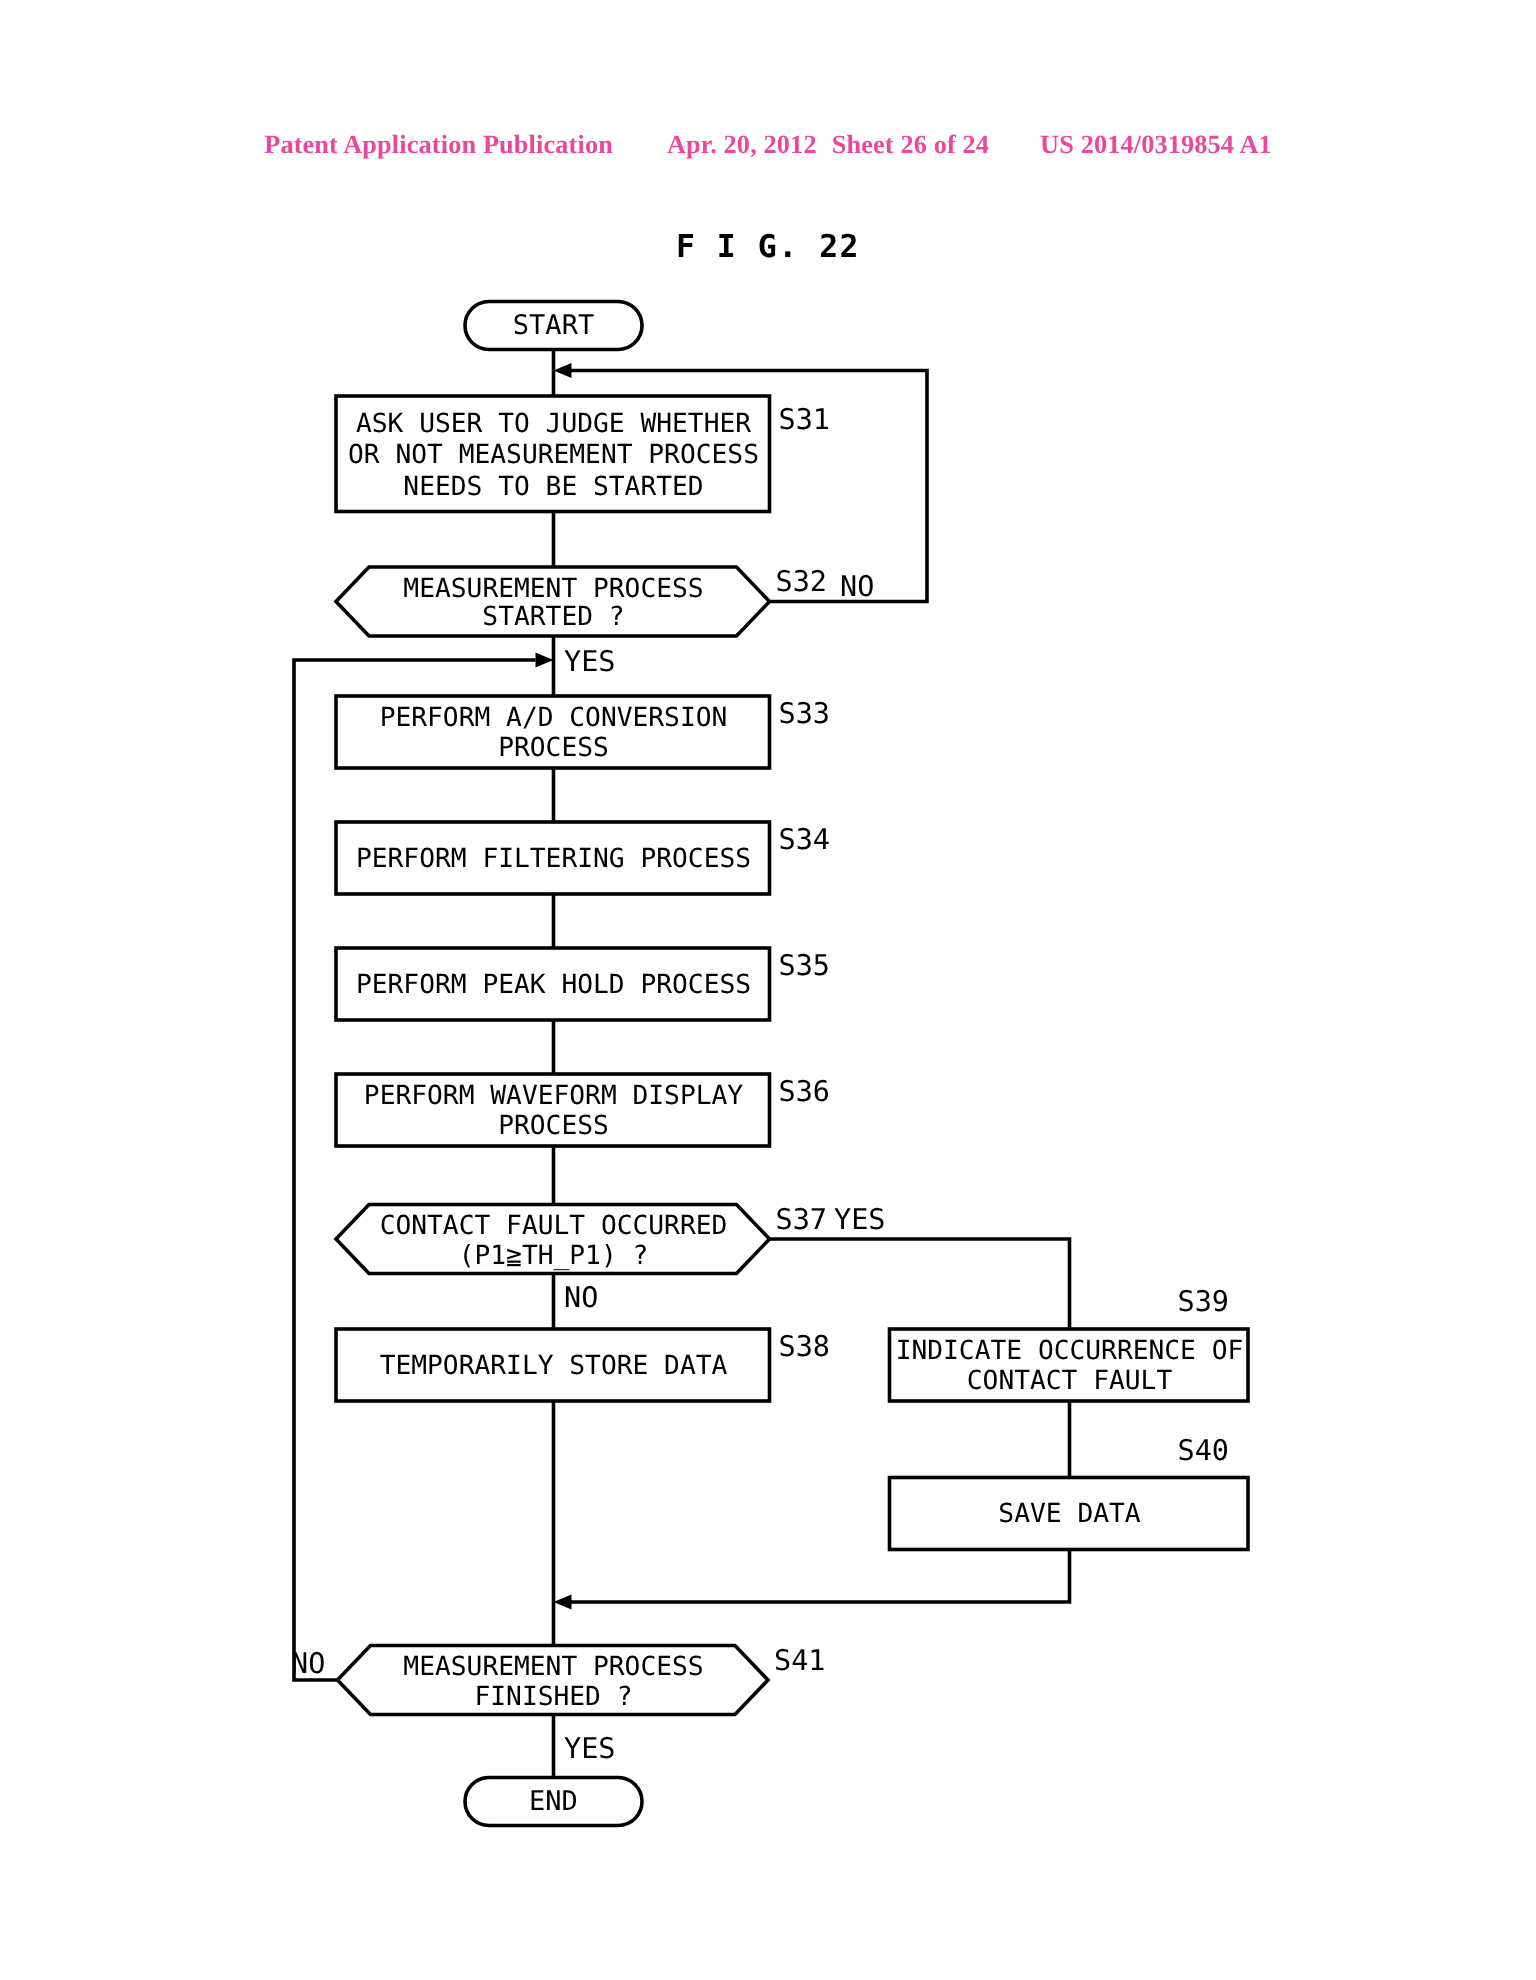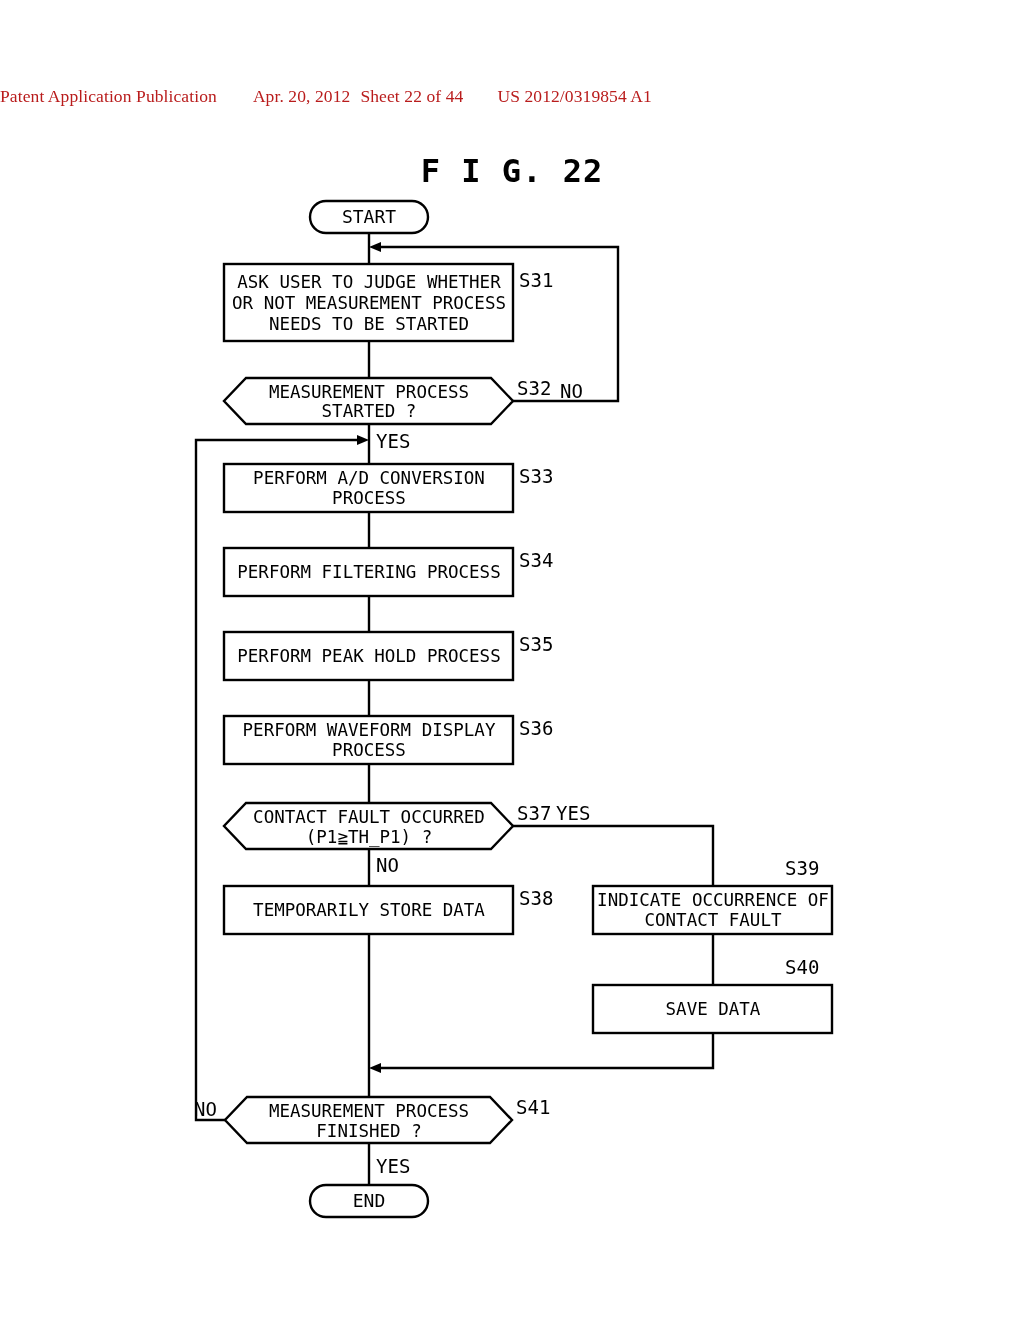--- a/index.html
+++ b/index.html
@@ -21,42 +21,43 @@
     background: #ffffff;
   }
   
   #patent-header {
     position: absolute;
     top: 86px;
     left: 0;
     width: 1024px;
     height: 26px;
     display: flex;
+    justify-content: center;
     align-items: baseline;
     font-family: "Liberation Serif", serif;
-    font-weight: normal;
+    font-weight: bold;
     font-size: 17.5px;
-    color: #b91c1c;
+    color: #ec4899;
     letter-spacing: 0.1px;
     white-space: nowrap;
   }
   #patent-header .hdr-seg { display: inline-block; }
   #patent-header .gap-lg { width: 34px; display: inline-block; }
   #patent-header .gap-md { width: 10px; display: inline-block; }
   #patent-header .gap-xl { width: 36px; display: inline-block; }
 
   
   #figure-title {
     position: absolute;
     top: 152px;
     left: 0;
     width: 1024px;
     text-align: center;
     font-family: "DejaVu Sans Mono", monospace;
-    font-size: 32px;
+    font-size: 21px;
     font-weight: bold;
     letter-spacing: 1px;
     color: #000;
   }
 
   
   #flow-svg {
     position: absolute;
     top: 0;
     left: 0;
@@ -112,23 +113,23 @@
 </head>
 <body>
 
 <div id="page">
 
   <div id="patent-header">
     <span class="hdr-seg">Patent Application Publication</span>
     <span class="gap-xl"></span>
     <span class="hdr-seg">Apr. 20, 2012</span>
     <span class="gap-md"></span>
-    <span class="hdr-seg">Sheet 22 of 44</span>
+    <span class="hdr-seg">Sheet 26 of 24</span>
     <span class="gap-lg"></span>
-    <span class="hdr-seg">US 2012/0319854 A1</span>
+    <span class="hdr-seg">US 2014/0319854 A1</span>
   </div>
 
   <div id="figure-title">F I G. 22</div>
 
   <svg id="flow-svg" viewBox="0 0 1024 1320">
 
     <g>
 
       <path class="conn" d="M369,233 L369,264"></path>
 

